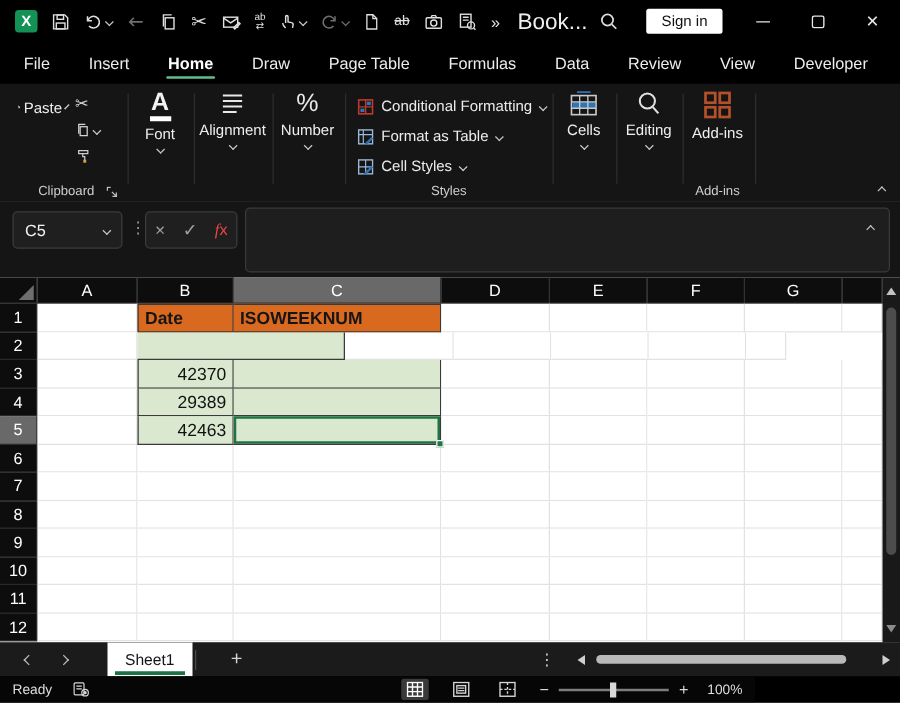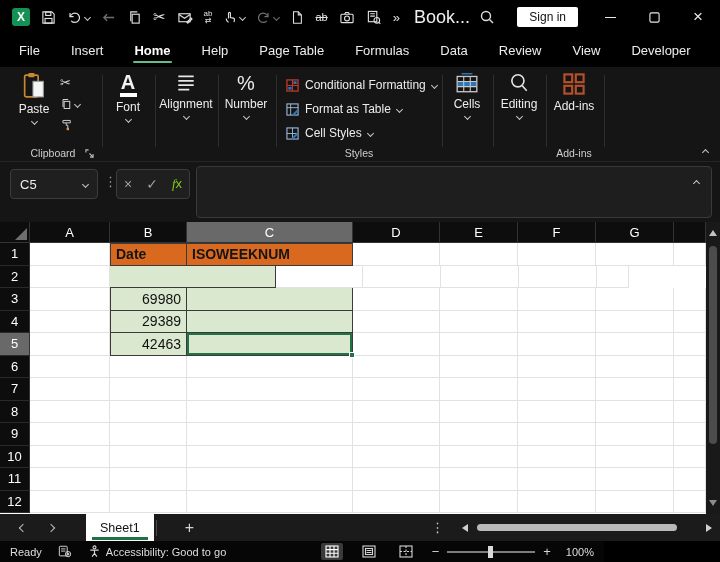--- a/index.html
+++ b/index.html
@@ -52,39 +52,39 @@
   .glabel { position:absolute; bottom:3px; left:0; right:0; text-align:center;
             font-size:10.5px; color:#cfcfcf; }
   .bigbtn { position:absolute; top:5px; left:0; right:0; display:flex; flex-direction:column;
             align-items:center; gap:3px; }
   .blabel { font-size:12px; color:#eee; }
   .fontA { font-size:20px; line-height:20px; color:#f2f2f2; font-weight:bold;
            display:flex; flex-direction:column; align-items:center; }
   .fontA .bar { width:17px; height:4px; background:#fff; margin-top:1px; }
   .pct { font-size:20px; line-height:22px; color:#eaeaea; }
   .paste-col { position:absolute; left:8px; top:5px; width:40px; display:flex;
-               flex-direction:column; align-items:center; gap:3px; }
+               align-items:center; gap:3px; }
   .mini-col { position:absolute; left:54px; top:8px; display:flex; flex-direction:column; gap:8px; }
   .mini { display:flex; align-items:center; gap:3px; color:#d8d8d8; font-size:12px; }
   .launcher { position:absolute; right:6px; bottom:4px; color:#bdbdbd; }
   .stylerow { display:flex; align-items:center; gap:6px; font-size:12px; color:#ececec;
               height:24px; padding-left:8px; }
   .collapse-ribbon { position:absolute; right:12px; bottom:6px; }
 
   
   .formularow { position:absolute; top:162px; left:0; width:720px; height:60px; background:#151515; }
   .namebox { position:absolute; left:10px; top:7px; width:88px; height:30px; background:#1f1f1f;
              border:1px solid #3c3c3c; border-radius:4px; display:flex; align-items:center;
              padding:0 9px; color:#f0f0f0; font-size:13px; }
   .namebox .chev { margin-left:auto; }
   .fdots { position:absolute; left:104px; top:12px; color:#9a9a9a; font-size:13px; letter-spacing:0; }
   .fxbox { position:absolute; left:116px; top:7px; width:74px; height:30px; background:#1f1f1f;
            border:1px solid #3c3c3c; border-radius:4px; display:flex; align-items:center;
            justify-content:space-around; color:#9f9f9f; font-size:14px; }
-  .fxbox .fx { color:#84cc16; font-size:13px;text-align:right; }
+  .fxbox .fx { color:#ef4444; font-size:13px;text-align:right; }
   .fx i { font-family:"Liberation Serif", serif; }
   .finput { position:absolute; left:196px; top:4px; width:516px; height:52px; background:#1e1e1e;
             border:1px solid #3a3a3a; border-radius:4px; color:#eee; font-size:13px; padding:4px 8px; }
   .fcollapse { position:absolute; right:12px; top:14px; }
 
   
   .gridarea { position:absolute; top:222px; left:0; width:720px; height:292px; background:#fff; }
   .sheet { position:absolute; left:0; top:0; width:706px; height:292px; }
   .hrow { display:flex; height:21px; }
   .corner { width:30px; background:#0d0d0d; position:relative; border-right:1px solid #333;
@@ -259,21 +259,21 @@
       </span>
       <span class="wbtn" style="font-size:17px">×</span>
     </div>
   </div>
 
   <div class="tabrow">
     <span id="tabstrip" style="display:flex;gap:29px">
         <span class="rtab">File</span>
         <span class="rtab">Insert</span>
         <span class="rtab active">Home</span>
-        <span class="rtab">Help</span>
+        <span class="rtab">Draw</span>
         <span class="rtab">Page Table</span>
         <span class="rtab">Formulas</span>
         <span class="rtab">Data</span>
         <span class="rtab">Review</span>
         <span class="rtab">View</span>
         <span class="rtab">Developer</span>
         <span class="rtab">Help</span>
       </span>
 
   </div>
@@ -472,21 +472,21 @@
           <div class="cell c-green rng" style="width: 166px;"></div>
           <div class="cell" style="width: 87px;"></div>
           <div class="cell" style="width: 78px;"></div>
           <div class="cell" style="width: 78px;"></div>
           <div class="cell" style="width: 78px;"></div>
           <div class="cell" style="width: 32px;"></div>
         </div>
         <div class="grow">
           <div class="rowh">3</div>
           <div class="cell" style="width: 80px;"></div>
-          <div class="cell c-green rng rl num" style="width: 77px;">69980</div>
+          <div class="cell c-green rng rl num" style="width: 77px;">42370</div>
           <div class="cell c-green rng" style="width: 166px;"></div>
           <div class="cell" style="width: 87px;"></div>
           <div class="cell" style="width: 78px;"></div>
           <div class="cell" style="width: 78px;"></div>
           <div class="cell" style="width: 78px;"></div>
           <div class="cell" style="width: 32px;"></div>
         </div>
         <div class="grow">
           <div class="rowh">4</div>
           <div class="cell" style="width: 80px;"></div>
@@ -620,27 +620,20 @@
     <div class="sb-left">
       <span>Ready</span>
       <span class="sb-item">
         <svg width="14" height="13" viewBox="0 0 16 14" fill="none" stroke="#d6d6d6" stroke-width="1.1">
             <rect x="1.5" y="1" width="9" height="11" rx="1"></rect>
             <path d="M3.5 4h5M3.5 6.5h5"></path>
             <circle cx="11.5" cy="10" r="3"></circle>
             <circle cx="11.5" cy="10" r="1" fill="#d6d6d6"></circle>
           </svg>
       </span>
-      <span class="sb-item">
-        <svg width="13" height="13" viewBox="0 0 14 14" fill="none" stroke="#d6d6d6" stroke-width="1.2">
-            <circle cx="7" cy="2.5" r="1.6"></circle>
-            <path d="M2.5 5.5h9M7 5.5v3.5M7 9l-2.6 3.6M7 9l2.6 3.6"></path>
-          </svg>
-        <span>Accessibility: Good to go</span>
-      </span>
     </div>
     <div class="sb-right">
       <span class="viewbtn active">
         <svg width="14" height="13" viewBox="0 0 14 13" stroke="currentColor" stroke-width="1.1" fill="none">
             <rect x="1" y="1" width="12" height="11"></rect>
             <path d="M1 4.6h12M1 8.3h12M5 1v11M9 1v11"></path>
           </svg>
       </span>
       <span class="viewbtn">
         <svg width="14" height="13" viewBox="0 0 14 13" stroke="currentColor" stroke-width="1.1" fill="none">

